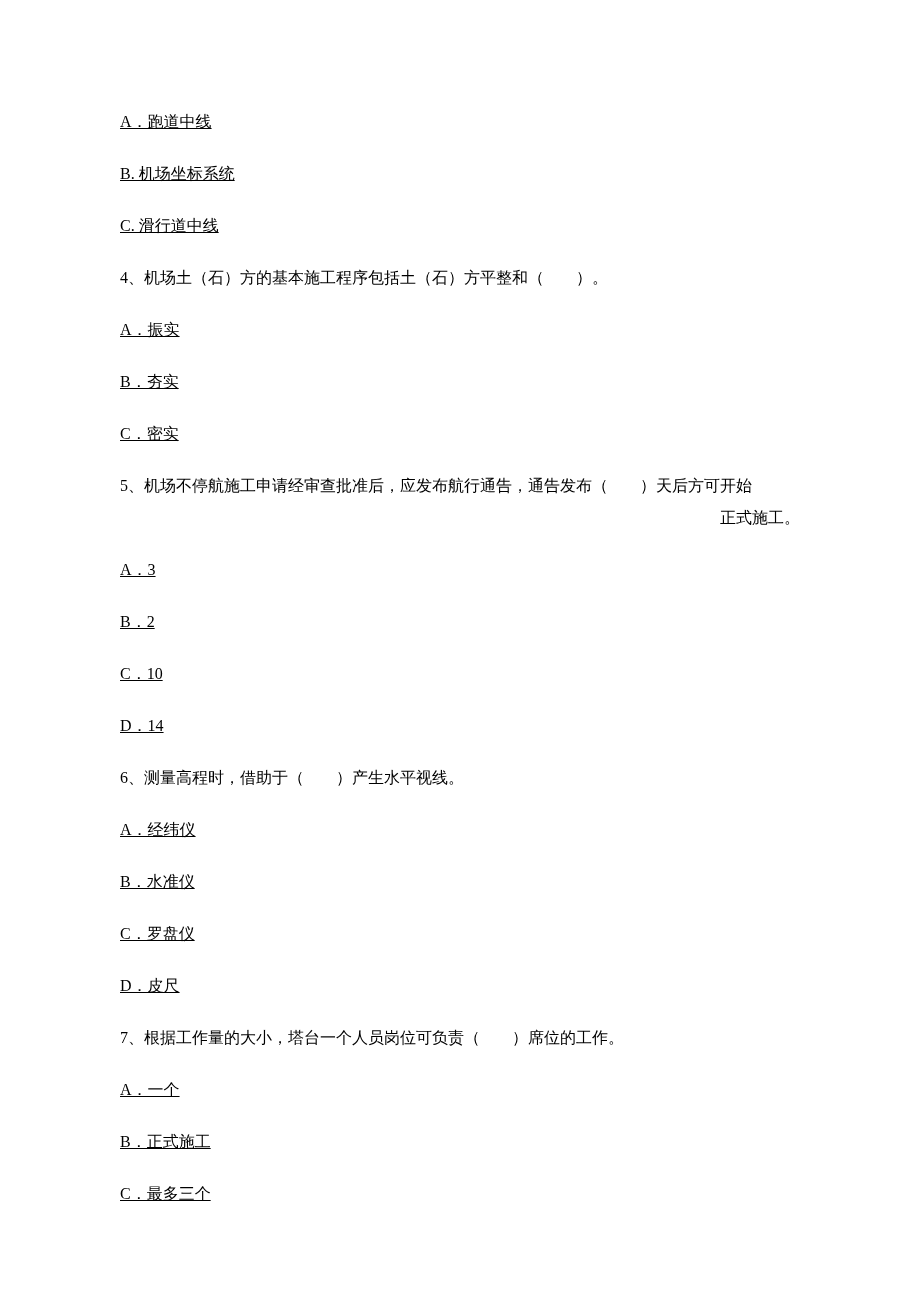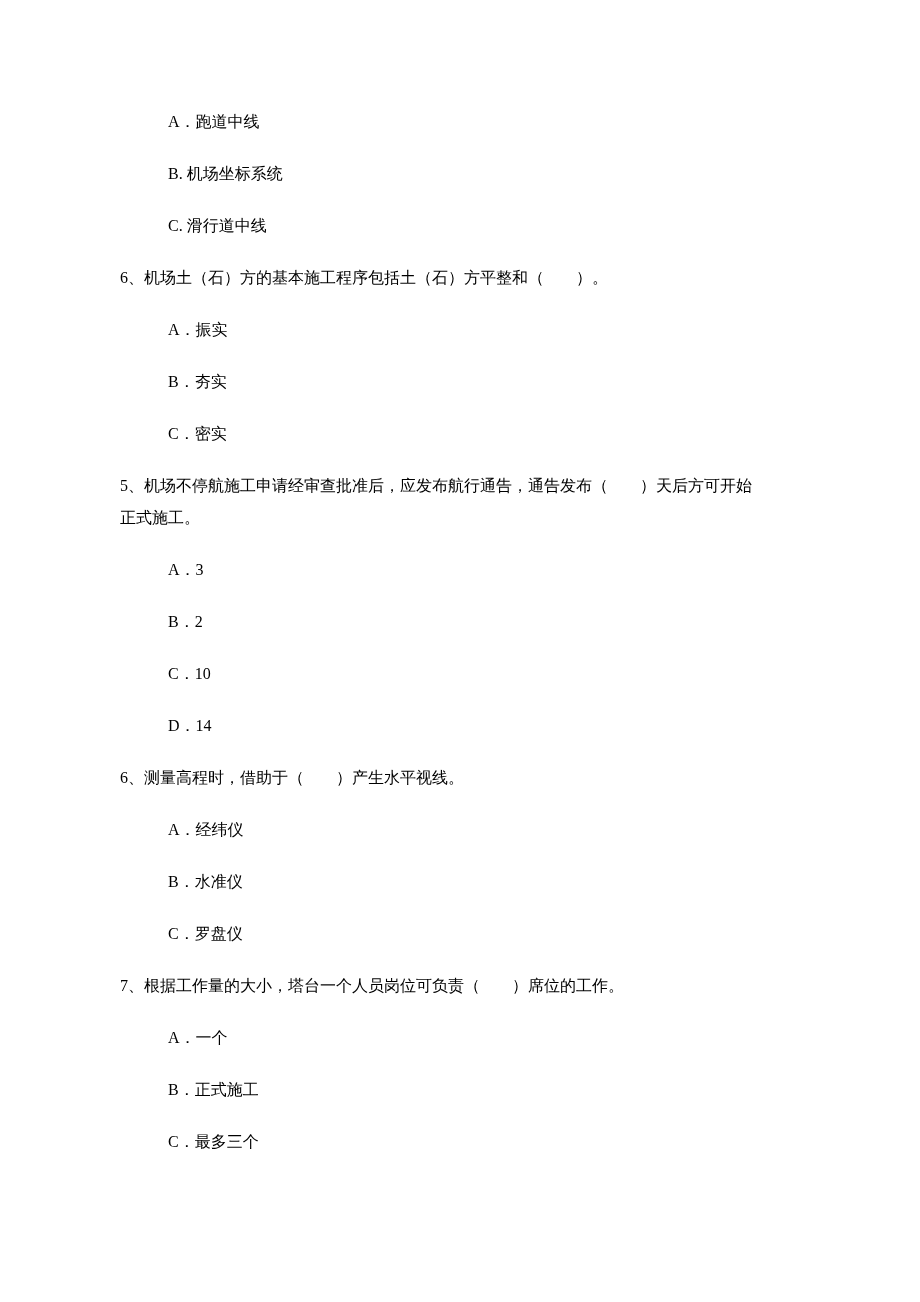--- a/index.html
+++ b/index.html
@@ -12,57 +12,59 @@
     line-height: 1.5;
   }
   .page {
     width: 920px;
     min-height: 1302px;
     box-sizing: border-box;
     padding: 110px 120px 40px 120px;
     position: relative;
   }
   .option {
-    margin-left: 48px;
     margin-bottom: 28px;
+    text-decoration: underline;
   }
   .question {
     margin-bottom: 28px;
   }
   .question.two-line {
     margin-bottom: 8px;
   }
   .question-cont {
     margin-bottom: 28px;
+    text-align: right;
   }
 </style>
 </head>
 <body>
 
 <div class="page">
 
   <div class="option">A．跑道中线</div>
   <div class="option">B. 机场坐标系统</div>
   <div class="option">C. 滑行道中线</div>
 
-  <div class="question">6、机场土（石）方的基本施工程序包括土（石）方平整和（　　）。</div>
+  <div class="question">4、机场土（石）方的基本施工程序包括土（石）方平整和（　　）。</div>
   <div class="option">A．振实</div>
   <div class="option">B．夯实</div>
   <div class="option">C．密实</div>
 
   <div class="question two-line">5、机场不停航施工申请经审查批准后，应发布航行通告，通告发布（　　）天后方可开始</div>
   <div class="question-cont">正式施工。</div>
   <div class="option">A．3</div>
   <div class="option">B．2</div>
   <div class="option">C．10</div>
   <div class="option">D．14</div>
 
   <div class="question">6、测量高程时，借助于（　　）产生水平视线。</div>
   <div class="option">A．经纬仪</div>
   <div class="option">B．水准仪</div>
   <div class="option">C．罗盘仪</div>
+  <div class="option">D．皮尺</div>
 
   <div class="question">7、根据工作量的大小，塔台一个人员岗位可负责（　　）席位的工作。</div>
   <div class="option">A．一个</div>
   <div class="option">B．正式施工</div>
   <div class="option">C．最多三个</div>
 
 </div>
 
 </body></html>

